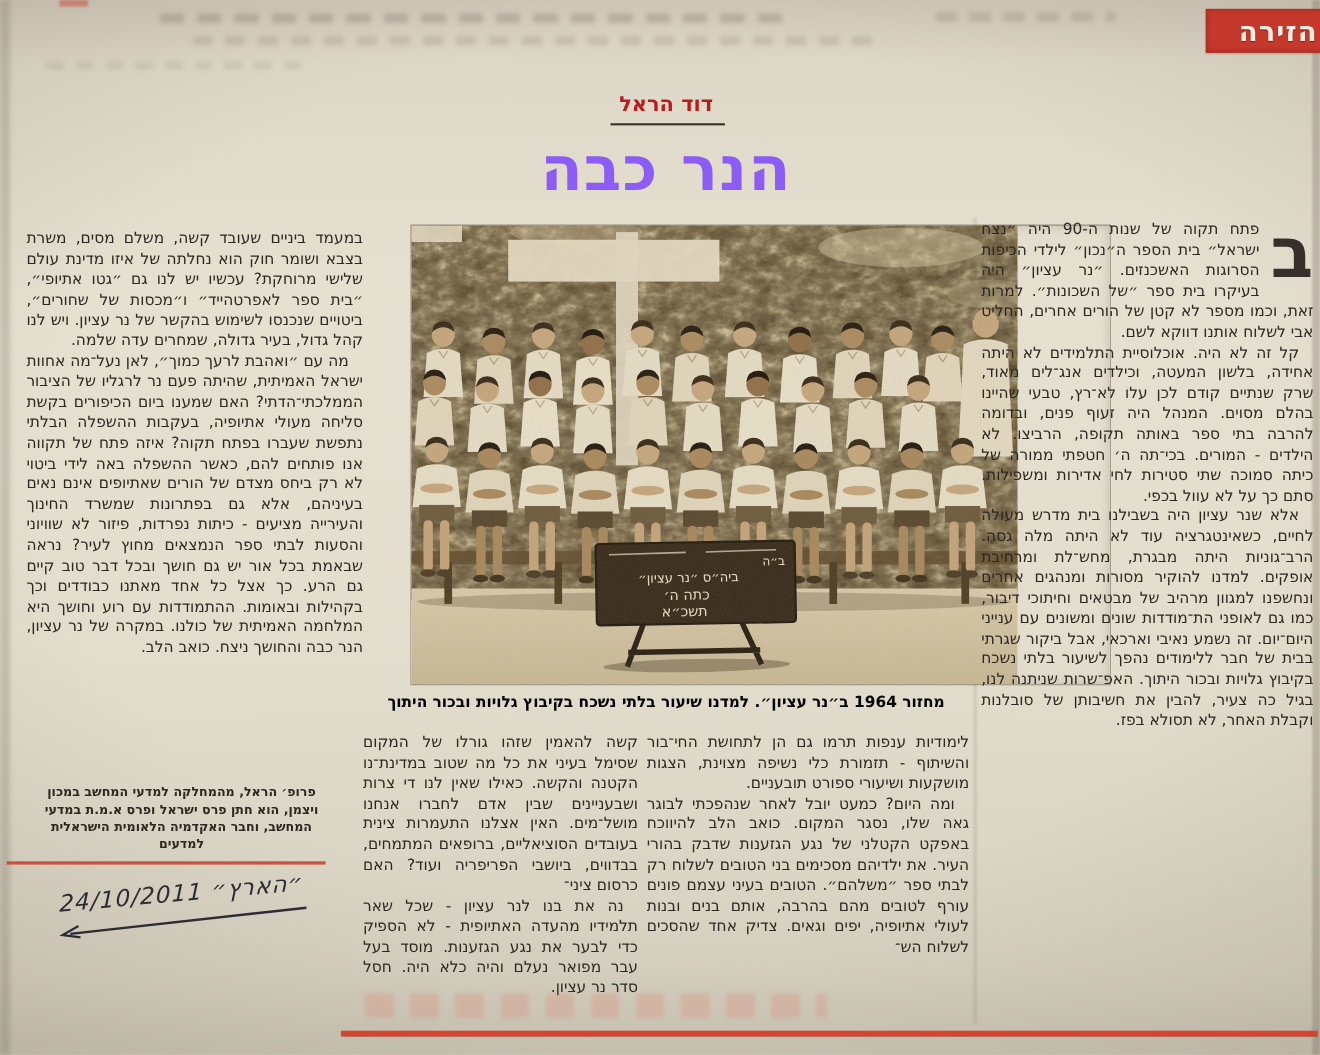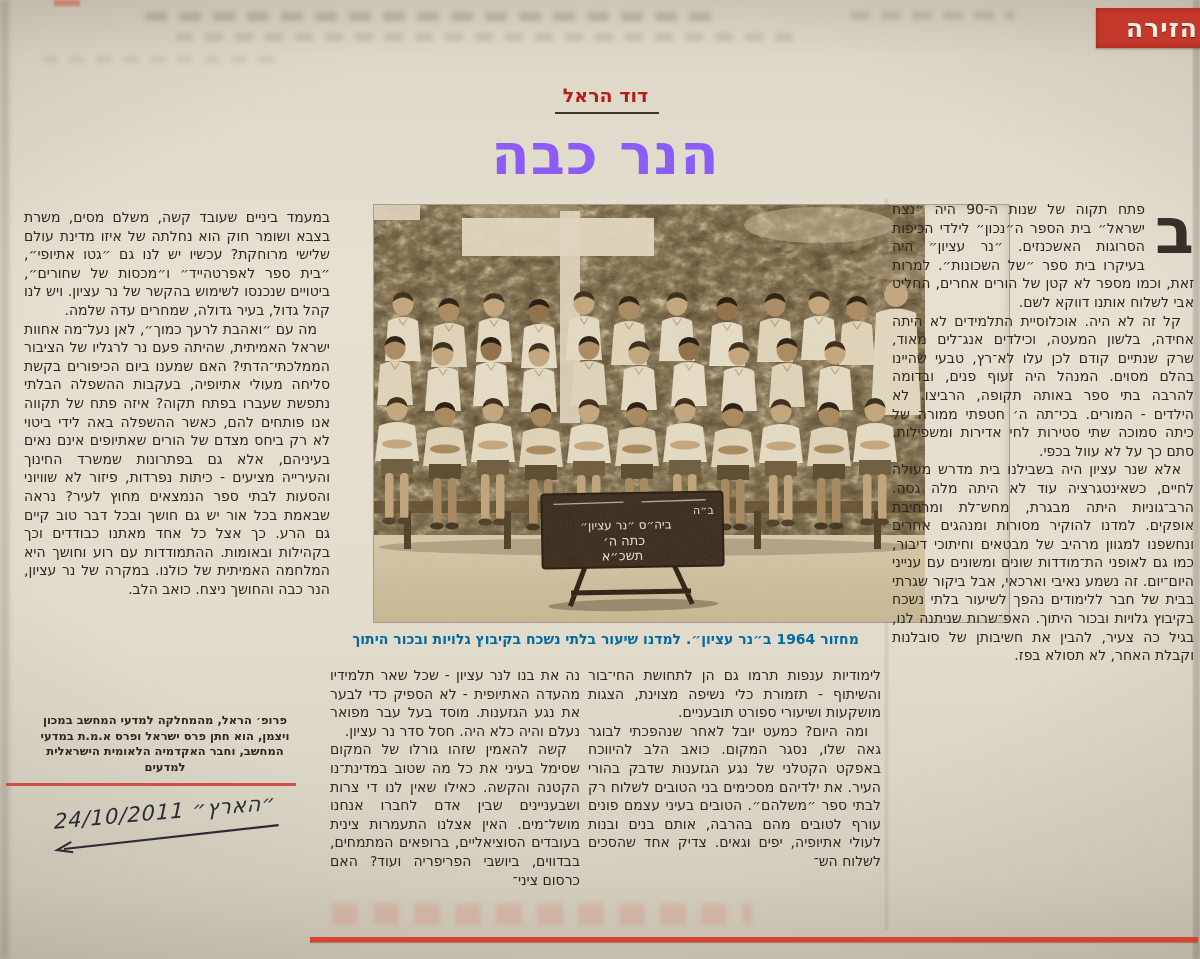--- a/index.html
+++ b/index.html
@@ -39,21 +39,21 @@
   .col p{margin:0;}
   .col p + p{text-indent:13px;}
   .col1{left:892px;top:200px;width:302px;height:730px;}
   .col2{left:588px;top:666px;width:293px;height:262px;}
   .col3{left:330px;top:666px;width:250px;height:262px;}
   .col4{left:24px;top:208px;width:306px;height:500px;}
   .dropcap{float:right;font-size:64px;line-height:54px;font-weight:bold;color:#35302a;
        margin:4px 0 0 10px;}
 
   .caption{position:absolute;left:330px;top:631px;width:551px;direction:rtl;text-align:center;
-       font-weight:bold;font-size:14px;color:#0369a1;}
+       font-weight:bold;font-size:14px;color:#000000;}
 
   .bio{position:absolute;left:36px;top:713px;width:258px;direction:rtl;text-align:center;
        font-weight:bold;font-size:11.5px;line-height:15.5px;color:#2d2922;}
 
   .red-rule-left{position:absolute;left:6px;top:783px;width:290px;height:3px;background:#cc4434;opacity:.9;}
   .red-rule-bottom{position:absolute;left:310px;top:937px;width:888px;height:5px;background:#d64430;
        box-shadow:0 1px 1px rgba(120,30,15,.4);}
   .ghost-bottom{position:absolute;left:332px;top:903px;width:420px;height:22px;filter:blur(2px);opacity:.55;
        background:repeating-linear-gradient(90deg,rgba(222,122,106,.45) 0 26px,rgba(222,122,106,0) 26px 41px);}
 
@@ -246,22 +246,22 @@
   <p>קל זה לא היה. אוכלוסיית התלמידים לא היתה אחידה, בלשון המעטה, וכילדים אנג־לים מאוד, שרק שנתיים קודם לכן עלו לא־רץ, טבעי שהיינו בהלם מסוים. המנהל היה זעוף פנים, ובדומה להרבה בתי ספר באותה תקופה, הרביצו. לא הילדים - המורים. בכי־תה ה׳ חטפתי ממורה של כיתה סמוכה שתי סטירות לחי אדירות ומשפילות. סתם כך על לא עוול בכפי.</p>
   <p>אלא שנר עציון היה בשבילנו בית מדרש מעולה לחיים, כשאינטגרציה עוד לא היתה מלה גסה. הרב־גוניות היתה מבגרת, מחש־לת ומרחיבת אופקים. למדנו להוקיר מסורות ומנהגים אחרים ונחשפנו למגוון מרהיב של מבטאים וחיתוכי דיבור, כמו גם לאופני הת־מודדות שונים ומשונים עם ענייני היום־יום. זה נשמע נאיבי וארכאי, אבל ביקור שגרתי בבית של חבר ללימודים נהפך לשיעור בלתי נשכח בקיבוץ גלויות ובכור היתוך. האפ־שרות שניתנה לנו, בגיל כה צעיר, להבין את חשיבותן של סובלנות וקבלת האחר, לא תסולא בפז.</p>
 </div>
 
 <div class="col col2">
   <p>לימודיות ענפות תרמו גם הן לתחושת החי־בור והשיתוף - תזמורת כלי נשיפה מצוינת, הצגות מושקעות ושיעורי ספורט תובעניים.</p>
   <p>ומה היום? כמעט יובל לאחר שנהפכתי לבוגר גאה שלו, נסגר המקום. כואב הלב להיווכח באפקט הקטלני של נגע הגזענות שדבק בהורי העיר. את ילדיהם מסכימים בני הטובים לשלוח רק לבתי ספר ״משלהם״. הטובים בעיני עצמם פונים עורף לטובים מהם בהרבה, אותם בנים ובנות לעולי אתיופיה, יפים וגאים. צדיק אחד שהסכים לשלוח הש־</p>
 </div>
 
 <div class="col col3">
+  <p>קשה להאמין שזהו גורלו של המקום שסימל בעיני את כל מה שטוב במדינת־נו הקטנה והקשה. כאילו שאין לנו די צרות ושבעניינים שבין אדם לחברו אנחנו מושל־מים. האין אצלנו התעמרות צינית בעובדים הסוציאליים, ברופאים המתמחים, בבדווים, ביושבי הפריפריה ועוד? האם כרסום ציני־</p>
   <p>נה את בנו לנר עציון - שכל שאר תלמידיו מהעדה האתיופית - לא הספיק כדי לבער את נגע הגזענות. מוסד בעל עבר מפואר נעלם והיה כלא היה. חסל סדר נר עציון.</p>
-  <p>קשה להאמין שזהו גורלו של המקום שסימל בעיני את כל מה שטוב במדינת־נו הקטנה והקשה. כאילו שאין לנו די צרות ושבעניינים שבין אדם לחברו אנחנו מושל־מים. האין אצלנו התעמרות צינית בעובדים הסוציאליים, ברופאים המתמחים, בבדווים, ביושבי הפריפריה ועוד? האם כרסום ציני־</p>
 </div>
 
 <div class="col col4">
   <p>במעמד ביניים שעובד קשה, משלם מסים, משרת בצבא ושומר חוק הוא נחלתה של איזו מדינת עולם שלישי מרוחקת? עכשיו יש לנו גם ״גטו אתיופי״, ״בית ספר לאפרטהייד״ ו״מכסות של שחורים״, ביטויים שנכנסו לשימוש בהקשר של נר עציון. ויש לנו קהל גדול, בעיר גדולה, שמחרים עדה שלמה.</p>
   <p>מה עם ״ואהבת לרעך כמוך״, לאן נעל־מה אחוות ישראל האמיתית, שהיתה פעם נר לרגליו של הציבור הממלכתי־הדתי? האם שמענו ביום הכיפורים בקשת סליחה מעולי אתיופיה, בעקבות ההשפלה הבלתי נתפשת שעברו בפתח תקוה? איזה פתח של תקווה אנו פותחים להם, כאשר ההשפלה באה לידי ביטוי לא רק ביחס מצדם של הורים שאתיופים אינם נאים בעיניהם, אלא גם בפתרונות שמשרד החינוך והעירייה מציעים - כיתות נפרדות, פיזור לא שוויוני והסעות לבתי ספר הנמצאים מחוץ לעיר? נראה שבאמת בכל אור יש גם חושך ובכל דבר טוב קיים גם הרע. כך אצל כל אחד מאתנו כבודדים וכך בקהילות ובאומות. ההתמודדות עם רוע וחושך היא המלחמה האמיתית של כולנו. במקרה של נר עציון, הנר כבה והחושך ניצח. כואב הלב.</p>
 </div>
 
 <div class="bio">פרופ׳ הראל, מהמחלקה למדעי המחשב במכון ויצמן, הוא חתן פרס ישראל ופרס א.מ.ת במדעי המחשב, וחבר האקדמיה הלאומית הישראלית למדעים</div>
 
 <div class="red-rule-left"></div>

